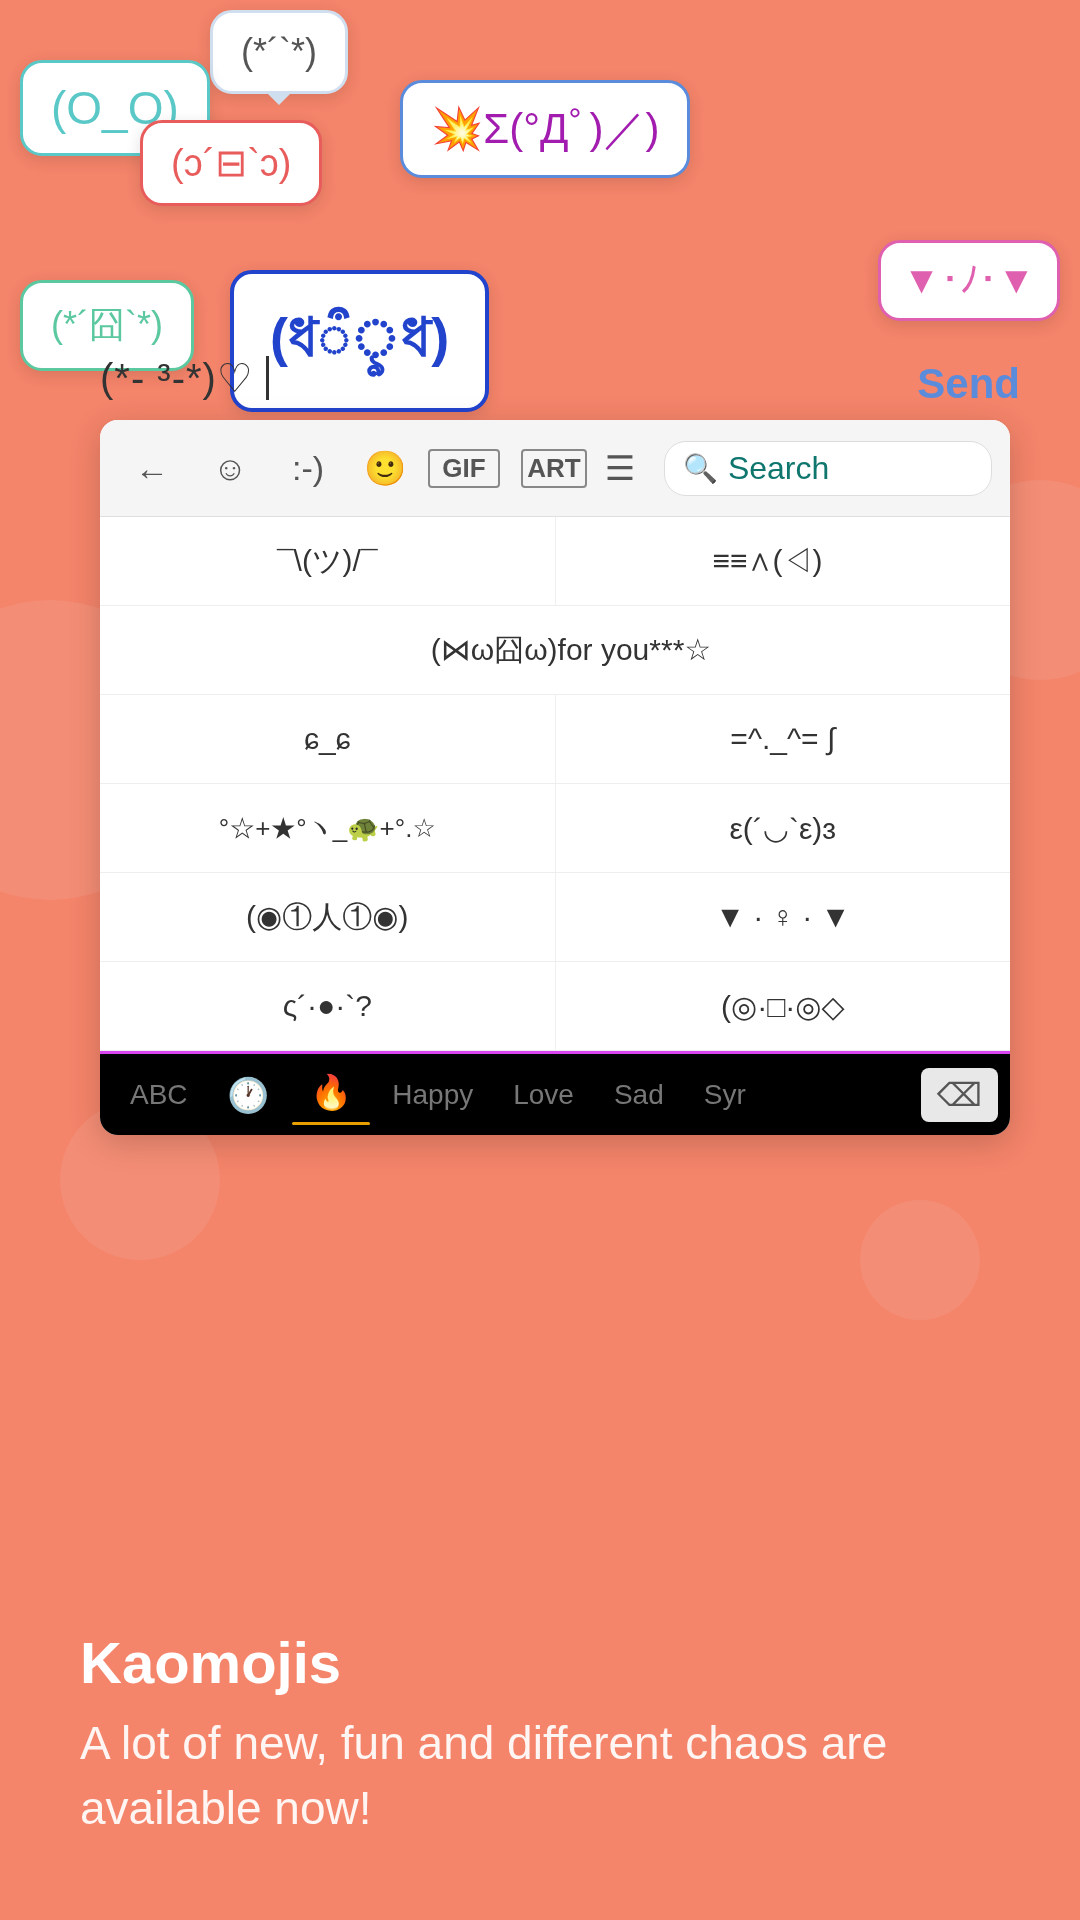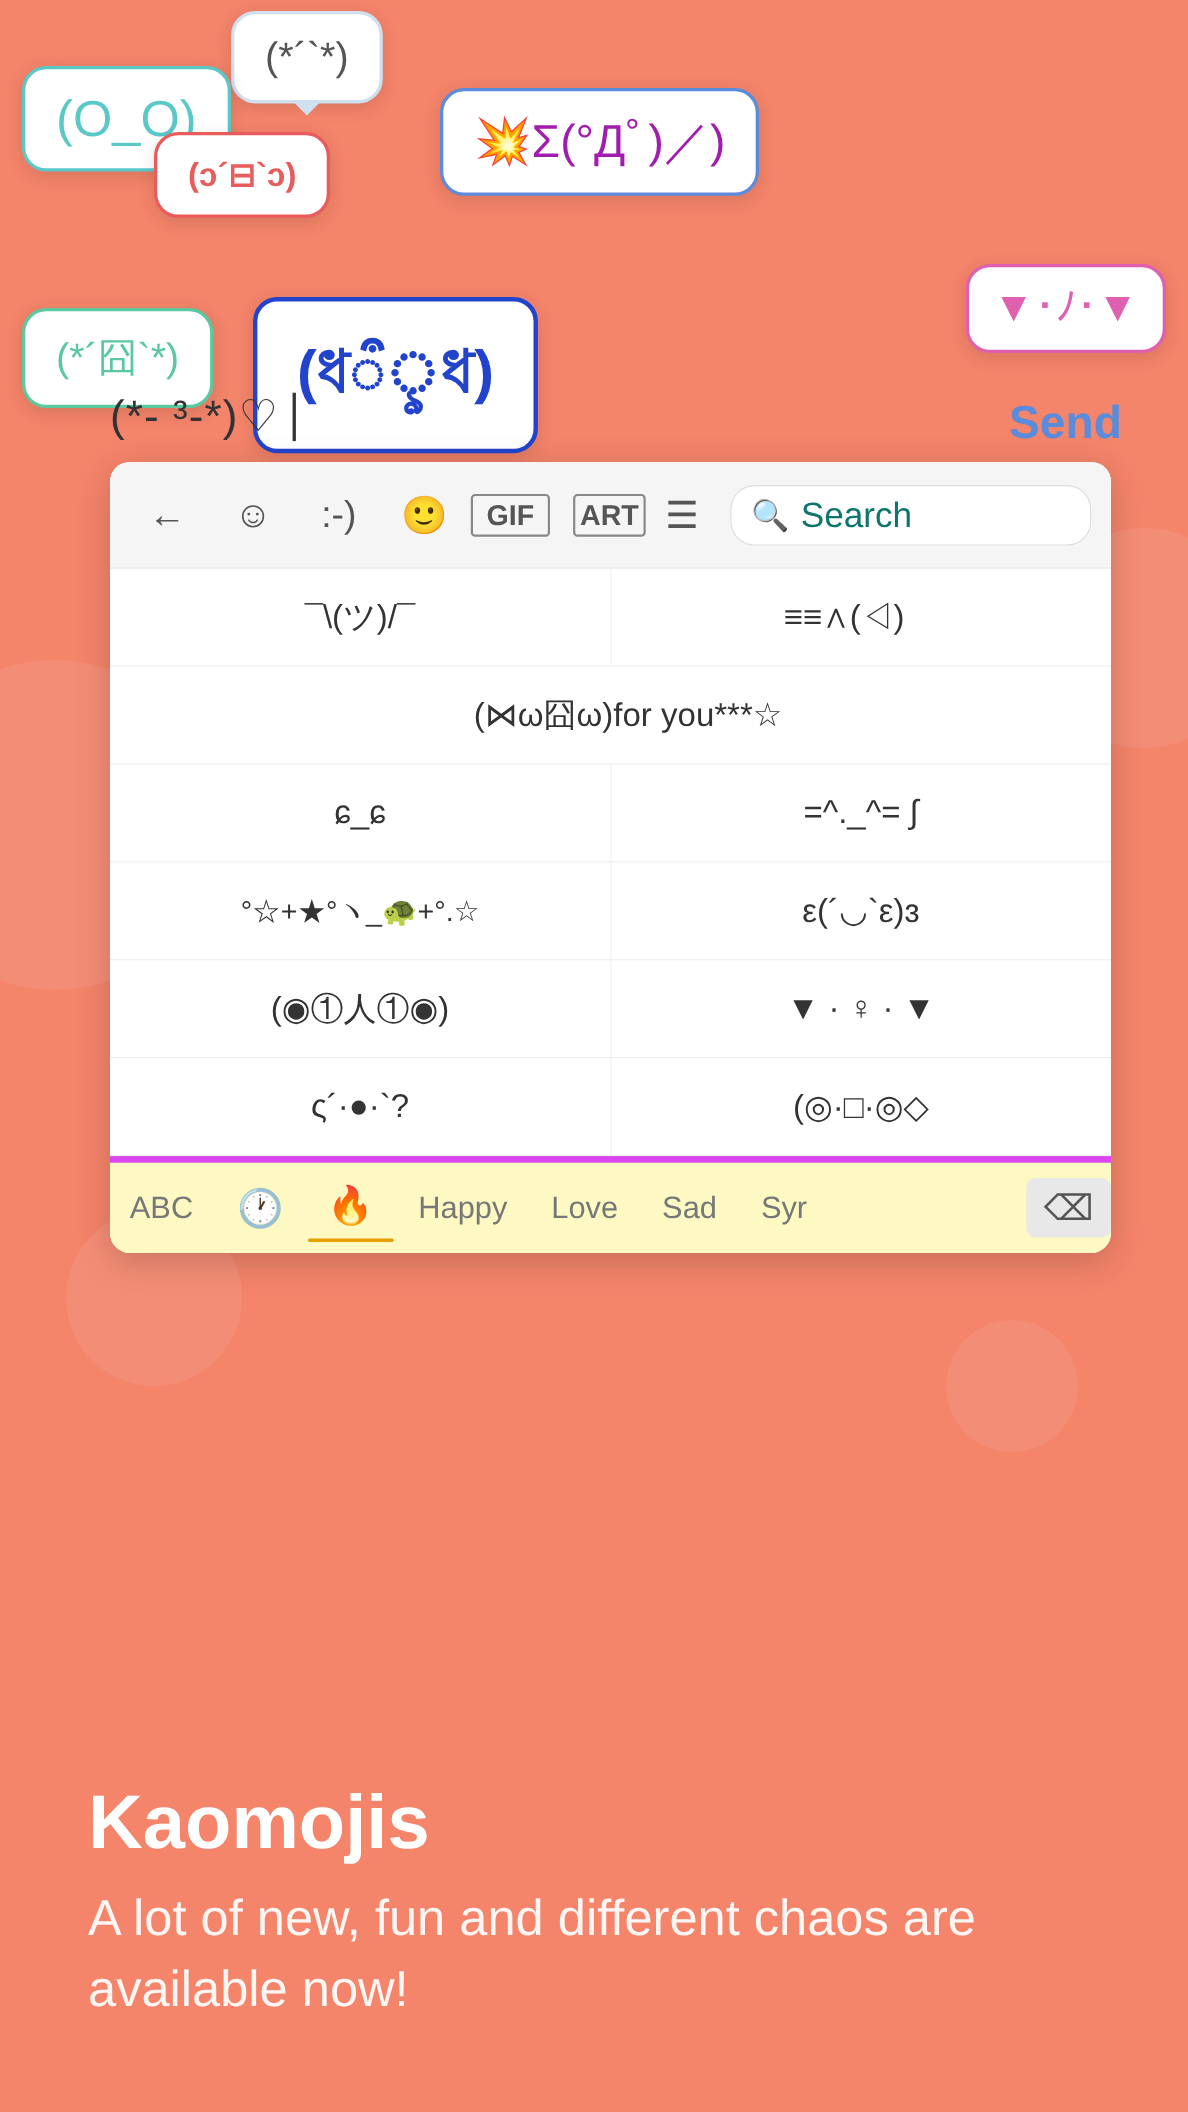--- a/index.html
+++ b/index.html
@@ -61,23 +61,22 @@
       border: 3px solid #5BC8C8;
       color: #5BC8C8;
       font-size: 46px;
     }
 
     .bubble-red {
       top: 120px;
       left: 140px;
       border: 3px solid #E85C5C;
       color: #E85C5C;
-      font-size: 30px;
-      background: white;
-      font-weight: bold;
+      font-size: 38px;
+      background: white;
     }
 
     .bubble-shock {
       top: 80px;
       left: 400px;
       border: 3px solid #5B8CDB;
       color: #a21caf;
       font-size: 42px;
       background: white;
     }
@@ -224,23 +223,23 @@
       border-right: 1px solid #f0f0f0;
     }
     .kb-row-full .kb-cell {
       font-size: 28px;
     }
 
     
     .kb-tabbar {
       display: flex;
       align-items: center;
-      padding: 10px 0;
-      background: #fef9c3;
-      border-top: 6px solid #d946ef;
+      padding: 10px 12px;
+      background: #000000;
+      border-top: 3px solid #d946ef;
       gap: 4px;
     }
     .kb-tab {
       padding: 8px 18px;
       font-size: 28px;
       color: #777;
       border-radius: 8px;
       cursor: pointer;
       white-space: nowrap;
     }
@@ -272,21 +271,21 @@
     }
 
     
     .bottom-text-area {
       position: absolute;
       bottom: 80px;
       left: 80px;
       right: 80px;
     }
     .bottom-title {
-      font-size: 69px;
+      font-size: 58px;
       font-weight: 800;
       color: white;
       margin-bottom: 12px;
       line-height: 1.1;
     }
     .bottom-desc {
       font-size: 46px;
       color: rgba(255,255,255,0.92);
       line-height: 1.4;
       margin-top: 16px;

